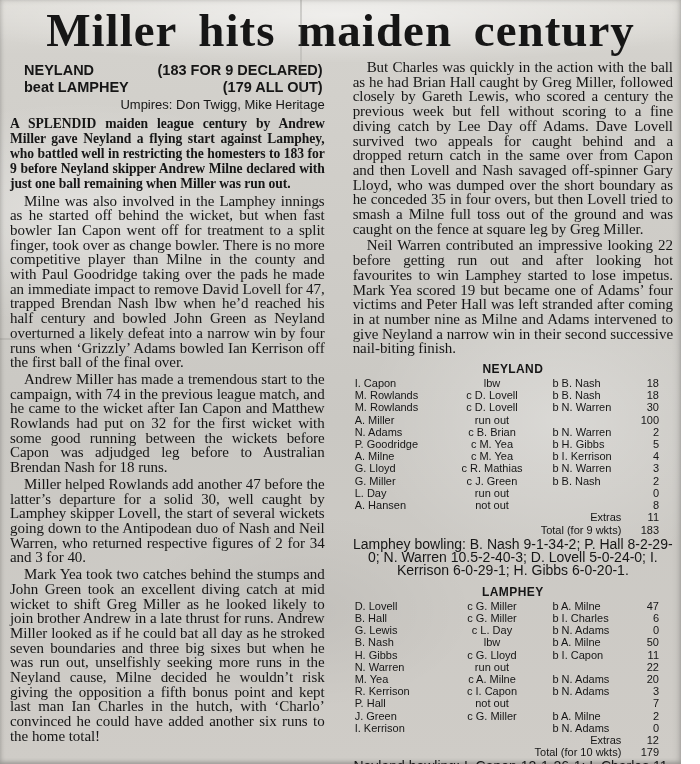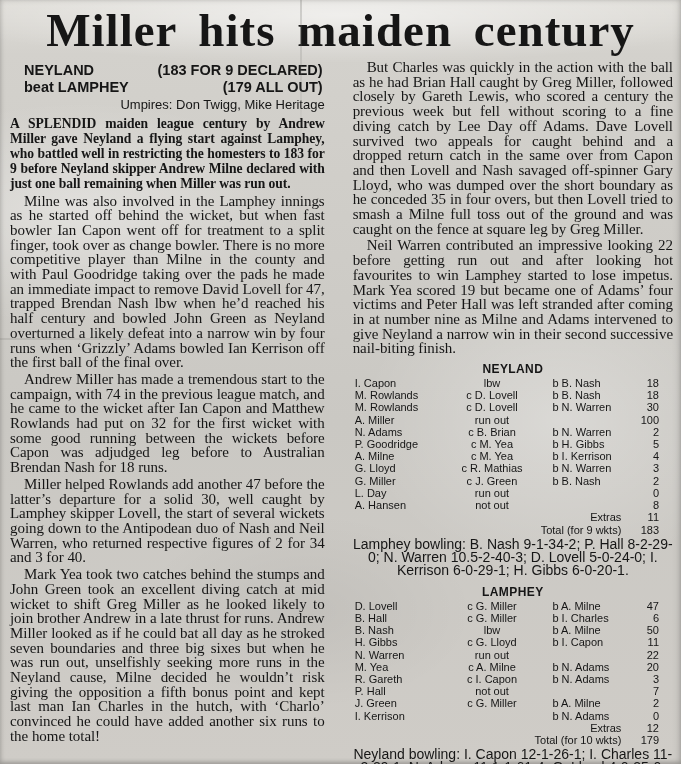--- a/index.html
+++ b/index.html
@@ -246,20 +246,26 @@
                 <td class="c-bowler">b A. Milne</td>
                 <td class="c-runs">47</td>
               </tr>
               <tr>
                 <td class="c-name">B. Hall</td>
                 <td class="c-dismissal">c G. Miller</td>
                 <td class="c-bowler">b I. Charles</td>
                 <td class="c-runs">6</td>
               </tr>
               <tr>
+                <td class="c-name">G. Lewis</td>
+                <td class="c-dismissal">c L. Day</td>
+                <td class="c-bowler">b N. Adams</td>
+                <td class="c-runs">0</td>
+              </tr>
+              <tr>
                 <td class="c-name">B. Nash</td>
                 <td class="c-dismissal">lbw</td>
                 <td class="c-bowler">b A. Milne</td>
                 <td class="c-runs">50</td>
               </tr>
               <tr>
                 <td class="c-name">H. Gibbs</td>
                 <td class="c-dismissal">c G. Lloyd</td>
                 <td class="c-bowler">b I. Capon</td>
                 <td class="c-runs">11</td>
@@ -270,21 +276,21 @@
                 <td class="c-bowler"></td>
                 <td class="c-runs">22</td>
               </tr>
               <tr>
                 <td class="c-name">M. Yea</td>
                 <td class="c-dismissal">c A. Milne</td>
                 <td class="c-bowler">b N. Adams</td>
                 <td class="c-runs">20</td>
               </tr>
               <tr>
-                <td class="c-name">R. Gareth</td>
+                <td class="c-name">R. Kerrison</td>
                 <td class="c-dismissal">c I. Capon</td>
                 <td class="c-bowler">b N. Adams</td>
                 <td class="c-runs">3</td>
               </tr>
               <tr>
                 <td class="c-name">P. Hall</td>
                 <td class="c-dismissal">not out</td>
                 <td class="c-bowler"></td>
                 <td class="c-runs">7</td>
               </tr>

